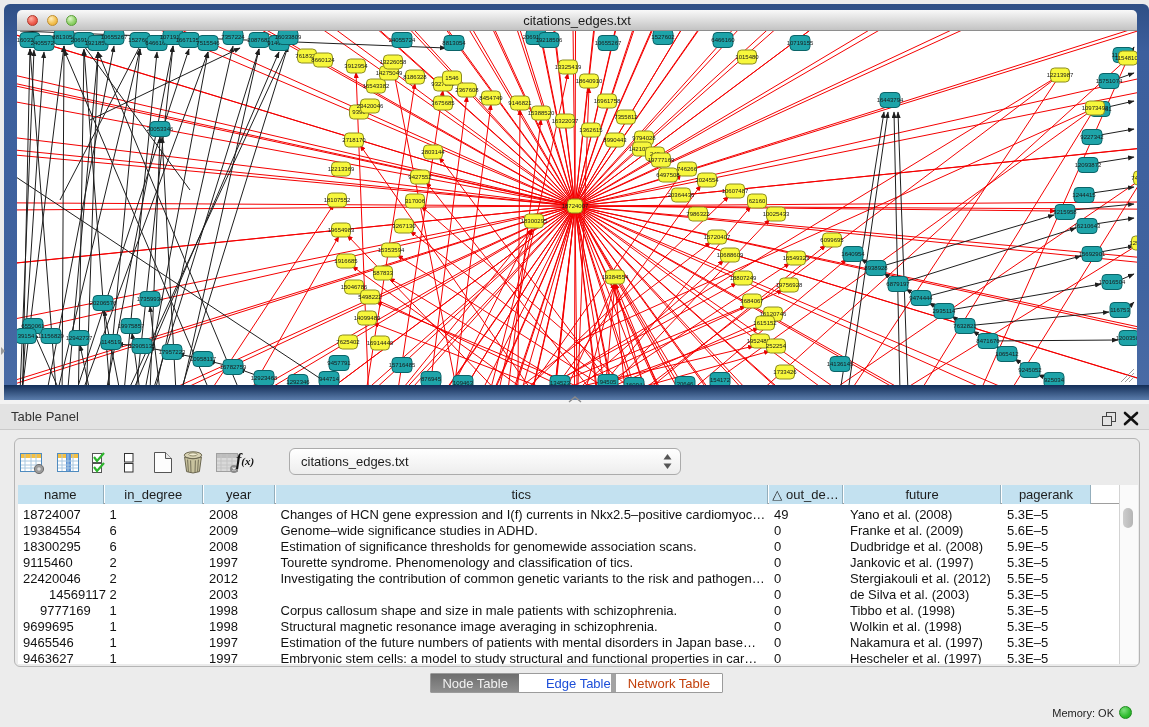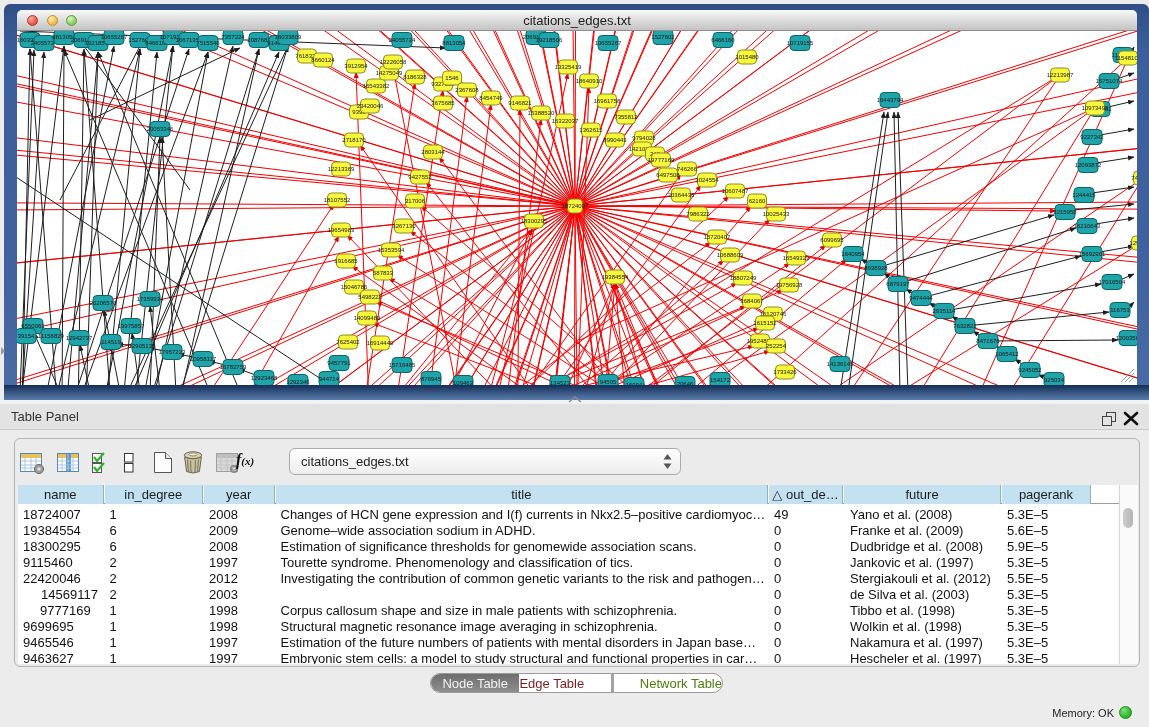--- a/index.html
+++ b/index.html
@@ -532,40 +532,40 @@
       <path d="M4.5 0 L8.5 5.5 L0.5 5.5 z" fill="#555"></path>
       <path d="M4.5 15 L8.5 9.5 L0.5 9.5 z" fill="#555"></path>
     </svg>
 </div>
 
 <div class="abs" style="left:18px;top:485px;width:1120px;height:179px;background:#fff">
  <div class="abs" style="left:0;top:0;width:1101px;height:19px;border-bottom:1px solid #9e9e9e;font-size:13px;color:#1d1d1d">
       <div style="position:absolute;left:0px;top:0;width:85.5px;height:19px;line-height:19px;background:#c3e1f0;border-right:1px solid #93aebc;text-align:center;overflow:hidden">name</div>
       <div style="position:absolute;left:86.5px;top:0;width:98.5px;height:19px;line-height:19px;background:#c3e1f0;border-right:1px solid #93aebc;text-align:center;overflow:hidden">in_degree</div>
       <div style="position:absolute;left:186px;top:0;width:70.5px;height:19px;line-height:19px;background:#c3e1f0;border-right:1px solid #93aebc;text-align:center;overflow:hidden">year</div>
-      <div style="position:absolute;left:257.5px;top:0;width:492.5px;height:19px;line-height:19px;background:#c3e1f0;border-right:1px solid #93aebc;text-align:center;overflow:hidden">title</div>
+      <div style="position:absolute;left:257.5px;top:0;width:492.5px;height:19px;line-height:19px;background:#c3e1f0;border-right:1px solid #93aebc;text-align:center;overflow:hidden">tics</div>
       <div style="position:absolute;left:751px;top:0;width:74px;height:19px;line-height:19px;background:#c3e1f0;border-right:1px solid #93aebc;text-align:center;overflow:hidden">△ out_de…</div>
       <div style="position:absolute;left:826px;top:0;width:157px;height:19px;line-height:19px;background:#c3e1f0;border-right:1px solid #93aebc;text-align:center;overflow:hidden">future</div>
       <div style="position:absolute;left:984px;top:0;width:89px;height:19px;line-height:19px;background:#c3e1f0;border-right:1px solid #93aebc;text-align:center;overflow:hidden">pagerank</div>
     </div>
  <div class="abs" style="left:0;top:20px;width:1101px;height:159px;font-size:13px;color:#111;overflow:hidden">
 <div style="position:absolute;top:2px;left:0;width:1101px;height:16px;line-height:16px">
         <div style="position:absolute;left:0px;width:81.5px;padding-left:5px;white-space:nowrap;overflow:hidden">18724007</div>
         <div style="position:absolute;left:86.5px;width:94.5px;padding-left:5px;white-space:nowrap;overflow:hidden">1</div>
         <div style="position:absolute;left:186px;width:66.5px;padding-left:5px;white-space:nowrap;overflow:hidden">2008</div>
         <div style="position:absolute;left:257.5px;width:488.5px;padding-left:5px;white-space:nowrap;overflow:hidden">Changes of HCN gene expression and I(f) currents in Nkx2.5–positive cardiomyoc…</div>
         <div style="position:absolute;left:751px;width:70px;padding-left:5px;white-space:nowrap;overflow:hidden">49</div>
         <div style="position:absolute;left:826px;width:152px;padding-left:6px;white-space:nowrap;overflow:hidden">Yano et al. (2008)</div>
         <div style="position:absolute;left:984px;width:85px;padding-left:5px;white-space:nowrap;overflow:hidden">5.3E–5</div>
       </div>
 <div style="position:absolute;top:18px;left:0;width:1101px;height:16px;line-height:16px">
         <div style="position:absolute;left:0px;width:81.5px;padding-left:5px;white-space:nowrap;overflow:hidden">19384554</div>
         <div style="position:absolute;left:86.5px;width:94.5px;padding-left:5px;white-space:nowrap;overflow:hidden">6</div>
         <div style="position:absolute;left:186px;width:66.5px;padding-left:5px;white-space:nowrap;overflow:hidden">2009</div>
-        <div style="position:absolute;left:257.5px;width:488.5px;padding-left:5px;white-space:nowrap;overflow:hidden">Genome–wide association sodium in ADHD.</div>
+        <div style="position:absolute;left:257.5px;width:488.5px;padding-left:5px;white-space:nowrap;overflow:hidden">Genome–wide significance studies in ADHD.</div>
         <div style="position:absolute;left:751px;width:70px;padding-left:5px;white-space:nowrap;overflow:hidden">0</div>
         <div style="position:absolute;left:826px;width:152px;padding-left:6px;white-space:nowrap;overflow:hidden">Franke et al. (2009)</div>
         <div style="position:absolute;left:984px;width:85px;padding-left:5px;white-space:nowrap;overflow:hidden">5.6E–5</div>
       </div>
 <div style="position:absolute;top:34px;left:0;width:1101px;height:16px;line-height:16px">
         <div style="position:absolute;left:0px;width:81.5px;padding-left:5px;white-space:nowrap;overflow:hidden">18300295</div>
         <div style="position:absolute;left:86.5px;width:94.5px;padding-left:5px;white-space:nowrap;overflow:hidden">6</div>
         <div style="position:absolute;left:186px;width:66.5px;padding-left:5px;white-space:nowrap;overflow:hidden">2008</div>
         <div style="position:absolute;left:257.5px;width:488.5px;padding-left:5px;white-space:nowrap;overflow:hidden">Estimation of significance thresholds for genomewide association scans.</div>
         <div style="position:absolute;left:751px;width:70px;padding-left:5px;white-space:nowrap;overflow:hidden">0</div>
@@ -584,21 +584,21 @@
 <div style="position:absolute;top:66px;left:0;width:1101px;height:16px;line-height:16px">
         <div style="position:absolute;left:0px;width:81.5px;padding-left:5px;white-space:nowrap;overflow:hidden">22420046</div>
         <div style="position:absolute;left:86.5px;width:94.5px;padding-left:5px;white-space:nowrap;overflow:hidden">2</div>
         <div style="position:absolute;left:186px;width:66.5px;padding-left:5px;white-space:nowrap;overflow:hidden">2012</div>
         <div style="position:absolute;left:257.5px;width:488.5px;padding-left:5px;white-space:nowrap;overflow:hidden">Investigating the contribution of common genetic variants to the risk and pathogen…</div>
         <div style="position:absolute;left:751px;width:70px;padding-left:5px;white-space:nowrap;overflow:hidden">0</div>
         <div style="position:absolute;left:826px;width:152px;padding-left:6px;white-space:nowrap;overflow:hidden">Stergiakouli et al. (2012)</div>
         <div style="position:absolute;left:984px;width:85px;padding-left:5px;white-space:nowrap;overflow:hidden">5.5E–5</div>
       </div>
 <div style="position:absolute;top:82px;left:0;width:1101px;height:16px;line-height:16px">
-        <div style="position:absolute;left:4px;width:81.5px;padding-left:19px;white-space:nowrap;overflow:hidden">14569117</div>
+        <div style="position:absolute;left:12px;width:81.5px;padding-left:19px;white-space:nowrap;overflow:hidden">14569117</div>
         <div style="position:absolute;left:86.5px;width:94.5px;padding-left:5px;white-space:nowrap;overflow:hidden">2</div>
         <div style="position:absolute;left:186px;width:66.5px;padding-left:5px;white-space:nowrap;overflow:hidden">2003</div>
         <div style="position:absolute;left:751px;width:70px;padding-left:5px;white-space:nowrap;overflow:hidden">0</div>
         <div style="position:absolute;left:826px;width:152px;padding-left:6px;white-space:nowrap;overflow:hidden">de Silva et al. (2003)</div>
         <div style="position:absolute;left:984px;width:85px;padding-left:5px;white-space:nowrap;overflow:hidden">5.3E–5</div>
       </div>
 <div style="position:absolute;top:98px;left:0;width:1101px;height:16px;line-height:16px">
         <div style="position:absolute;left:0px;width:81.5px;padding-left:22px;white-space:nowrap;overflow:hidden">9777169</div>
         <div style="position:absolute;left:86.5px;width:94.5px;padding-left:5px;white-space:nowrap;overflow:hidden">1</div>
         <div style="position:absolute;left:186px;width:66.5px;padding-left:5px;white-space:nowrap;overflow:hidden">1998</div>
@@ -633,20 +633,20 @@
         <div style="position:absolute;left:751px;width:70px;padding-left:5px;white-space:nowrap;overflow:hidden">0</div>
         <div style="position:absolute;left:826px;width:152px;padding-left:6px;white-space:nowrap;overflow:hidden">Hescheler et al. (1997)</div>
         <div style="position:absolute;left:984px;width:85px;padding-left:5px;white-space:nowrap;overflow:hidden">5.3E–5</div>
       </div>
  </div>
  <div class="abs" style="left:1101px;top:0;width:19px;height:179px;background:#fafafa;border-left:1px solid #d3d3d3">
   <div class="abs" style="left:3px;top:23px;width:10px;height:20px;border-radius:5px;background:linear-gradient(90deg,#cdcdcd,#b5b5b5)"></div>
  </div>
 </div>
 
-<div class="abs" style="left:430px;top:673px;width:293px;height:20px;border:1px solid #9b9b9b;border-radius:10px;background:#fff;font-size:13px;display:flex;overflow:hidden">
+<div class="abs" style="left:430px;top:673px;width:293px;height:20px;border:1px solid #9b9b9b;border-radius:1px;background:#fff;font-size:13px;display:flex;overflow:hidden">
  <div style="width:89px;background:linear-gradient(#6e6e6e,#8e8e8e);color:#f2f2f2;text-align:center;line-height:19px">Node Table</div>
- <div style="width:92px;color:#7f1d1d;text-align:left;line-height:19px">Edge Table</div>
- <div style="width:112px;color:#4d7c0f;text-align:right;line-height:19px;border-left:3px solid #a3a3a3">Network Table</div>
+ <div style="width:92px;color:#1d4ed8;text-align:right;line-height:19px">Edge Table</div>
+ <div style="width:112px;color:#c2410c;text-align:center;line-height:19px;border-left:5px solid #a3a3a3">Network Table</div>
 </div>
 
 <div class="abs" style="left:1000px;top:706px;width:114px;height:15px;text-align:right;font-size:11px;line-height:15px;color:#222">Memory: OK</div>
 <div class="abs" style="left:1119px;top:706px;width:13px;height:13px;border-radius:50%;background:radial-gradient(circle at 35% 30%,#7fe07f,#2fbb2f 60%,#1ea21e);border:1px solid #1c8a1c"></div>
 
 </body></html>

